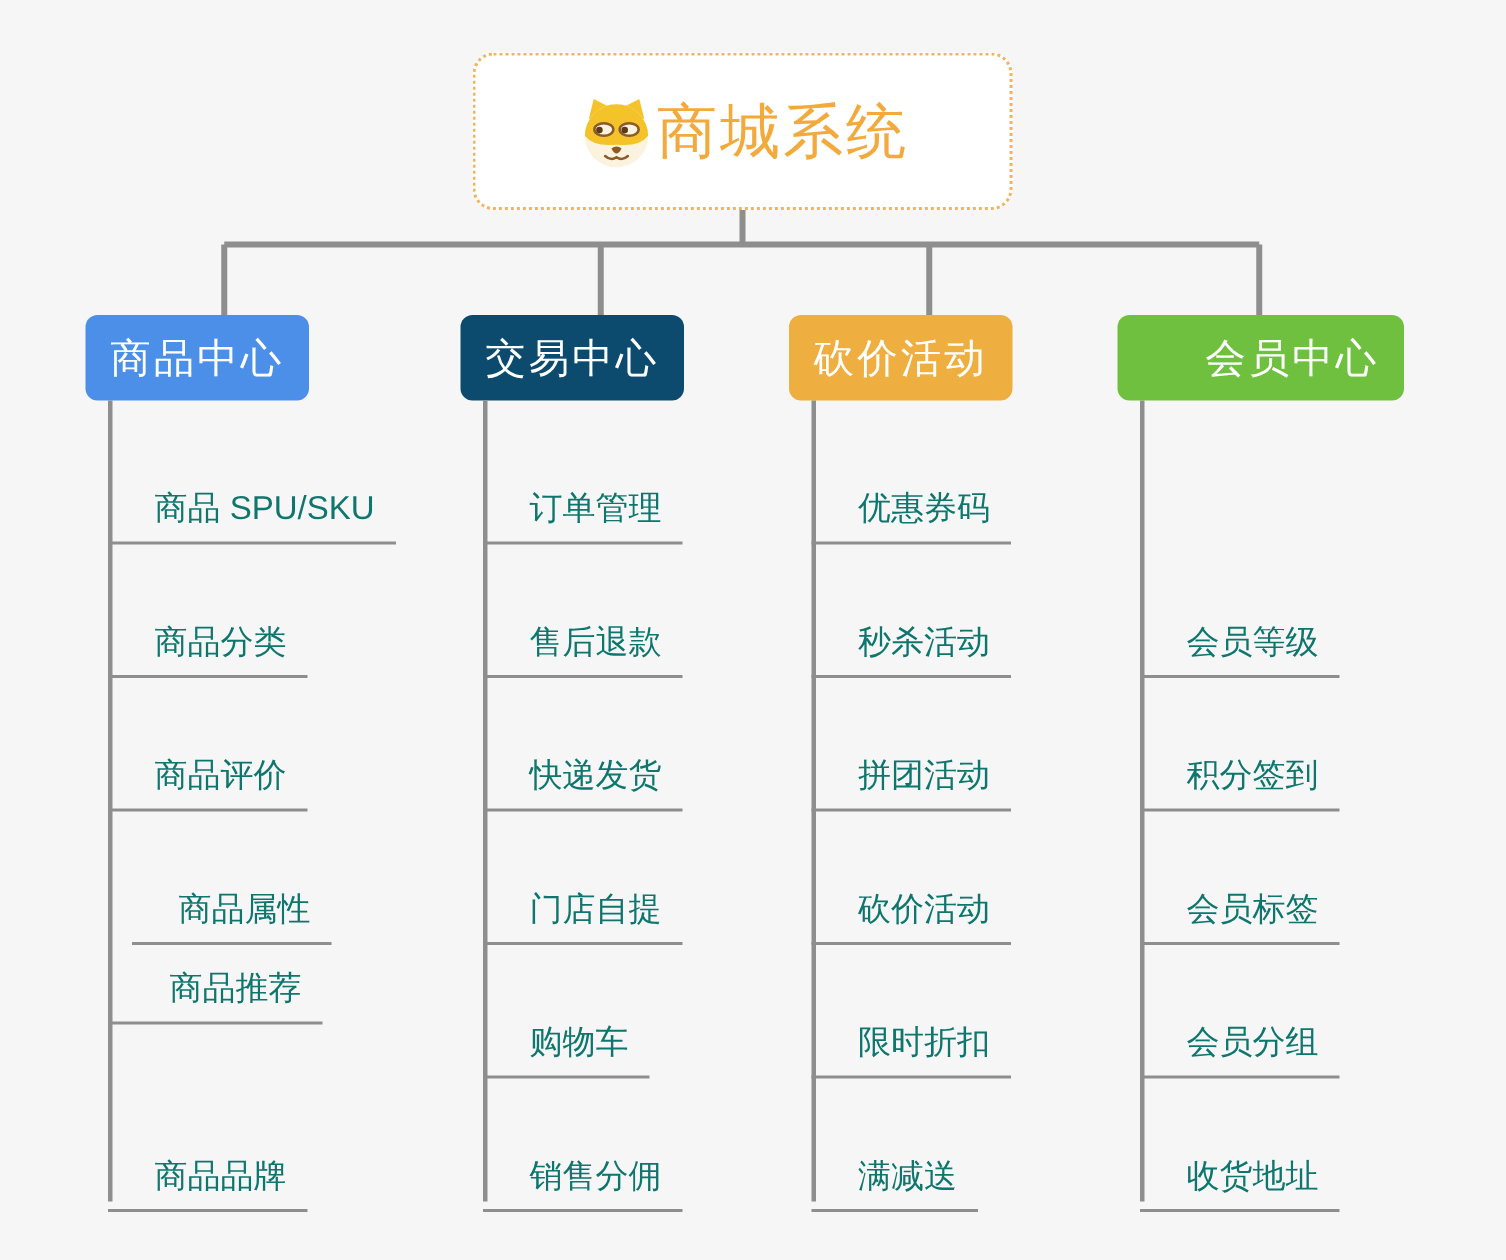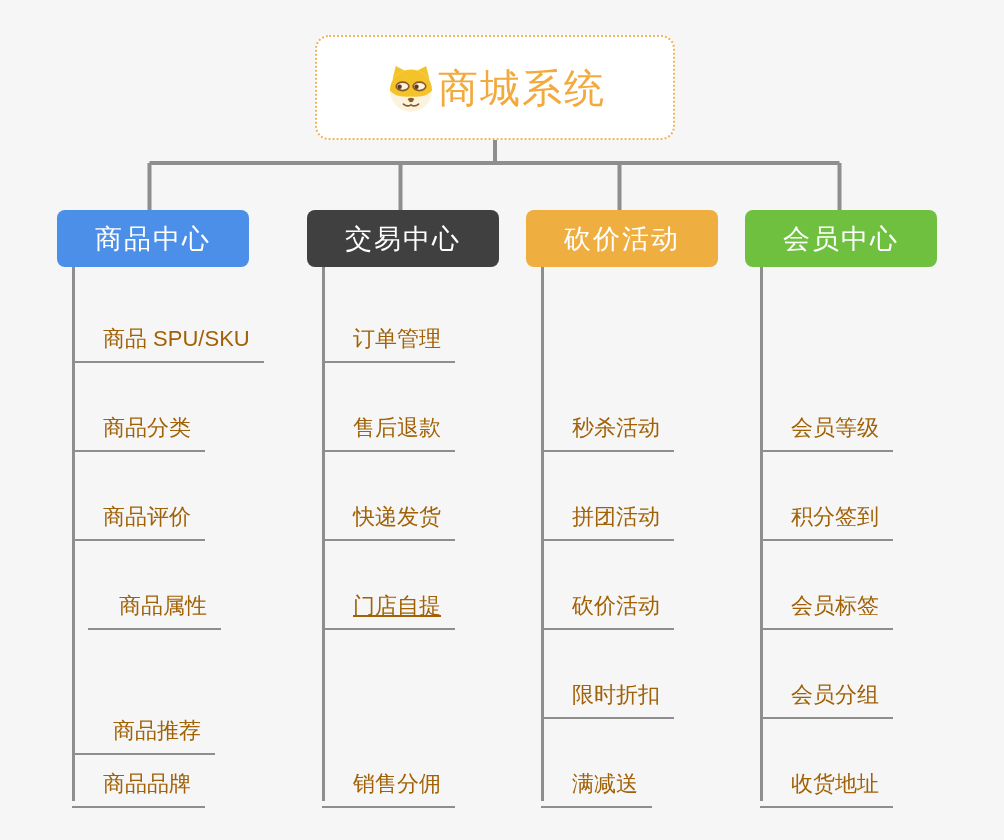--- a/index.html
+++ b/index.html
@@ -19,34 +19,34 @@
     background:#ffffff;border:2px dotted #f2b45c;border-radius:14px;
     box-sizing:border-box;
     display:flex;align-items:center;justify-content:center;gap:0;
   }
   .root-title{
     font-size:40px;letter-spacing:2px;color:#f2aa3d;font-weight:400;
     line-height:1;
   }
   .dog-icon{width:54px;height:54px;flex:0 0 auto;}
   .branch-header{
-    position:absolute;width:192px;height:57px;border-radius:8px;
+    position:absolute;width:149px;height:57px;border-radius:8px;
     display:flex;align-items:center;justify-content:center;
     color:#ffffff;font-size:27px;letter-spacing:2px;cursor:default;
   }
   .trunk{
     position:absolute;width:3px;background:#8e8e8e;
   }
   .leaf{
     position:absolute;
     display:flex;align-items:flex-end;
     min-height:38px;width:fit-content;
     padding:0 14px 7px 31px;
     border-bottom:2px solid #8e8e8e;
-    font-size:22px;color:#a16207;white-space:nowrap;
+    font-size:22px;color:#0f766e;white-space:nowrap;
     cursor:default;
   }
 </style>
 </head>
 <body>
 
 <div id="canvas">
 
   <svg id="connectors" width="1004" height="840" viewBox="0 0 1004 840">
     <path id="connector-path" d="M495,140 L495,163
@@ -78,36 +78,38 @@
     </svg>
     <span class="root-title" style="color: rgb(242, 170, 61);">商城系统</span>
   </div>
 
 <div class="branch-header" style="left: 57px; top: 210px; background: rgb(75, 143, 232);">商品中心</div>
     <div class="trunk" style="left: 72px; top: 267px; height: 534px;"></div>
     <div class="leaf" style="left: 72px; top: 316px;">商品 SPU/SKU</div>
     <div class="leaf" style="left: 72px; top: 405px;">商品分类</div>
     <div class="leaf" style="left: 72px; top: 494px;">商品评价</div>
     <div class="leaf" style="left: 72px; top: 583px; margin-left: 16px;">商品属性</div>
-    <div class="leaf" style="left: 72px; top: 708px; padding-left: 41px;">商品推荐</div>
+    <div class="leaf" style="left: 72px; top: 636px; padding-left: 41px;">商品推荐</div>
     <div class="leaf" style="left: 72px; top: 761px;">商品品牌</div>
-    <div class="branch-header" style="left: 307px; top: 210px; background: #404040;">交易中心</div>
+    <div class="branch-header" style="left: 307px; top: 210px; background: #0c4a6e;">交易中心</div>
     <div class="trunk" style="left: 322px; top: 267px; height: 534px;"></div>
     <div class="leaf" style="left: 322px; top: 316px;">订单管理</div>
     <div class="leaf" style="left: 322px; top: 405px;">售后退款</div>
     <div class="leaf" style="left: 322px; top: 494px; font-family: Liberation Mono, monospace;">快递发货</div>
-    <div class="leaf" style="left: 322px; top: 583px; text-decoration: underline;">门店自提</div>
+    <div class="leaf" style="left: 322px; top: 583px;">门店自提</div>
+    <div class="leaf" style="left: 322px; top: 672px;">购物车</div>
     <div class="leaf" style="left: 322px; top: 761px; text-align: right;">销售分佣</div>
     <div class="branch-header" style="left: 526px; top: 210px; background: rgb(238, 174, 64);">砍价活动</div>
     <div class="trunk" style="left: 541px; top: 267px; height: 534px;"></div>
+    <div class="leaf" style="left: 541px; top: 316px;">优惠券码</div>
     <div class="leaf" style="left: 541px; top: 405px;">秒杀活动</div>
     <div class="leaf" style="left: 541px; top: 494px;">拼团活动</div>
     <div class="leaf" style="left: 541px; top: 583px;">砍价活动</div>
     <div class="leaf" style="left: 541px; top: 672px;">限时折扣</div>
     <div class="leaf" style="left: 541px; top: 761px;">满减送</div>
-    <div class="branch-header" style="left: 745px; top: 210px; background: rgb(112, 192, 64);">会员中心</div>
+    <div class="branch-header" style="left: 745px; top: 210px; background: rgb(112, 192, 64); padding-left: 42px;">会员中心</div>
     <div class="trunk" style="left: 760px; top: 267px; height: 534px;"></div>
     <div class="leaf" style="left: 760px; top: 405px;">会员等级</div>
     <div class="leaf" style="left: 760px; top: 494px;">积分签到</div>
     <div class="leaf" style="left: 760px; top: 583px;">会员标签</div>
     <div class="leaf" style="left: 760px; top: 672px;">会员分组</div>
     <div class="leaf" style="left: 760px; top: 761px;">收货地址</div>
   </div>
 
 </body></html>

